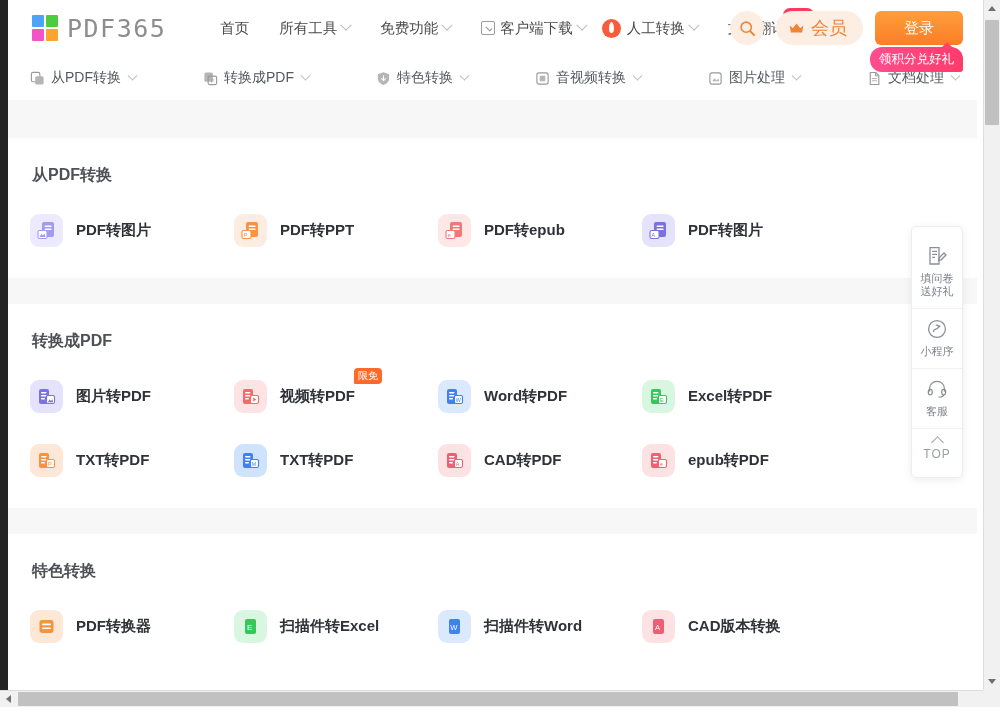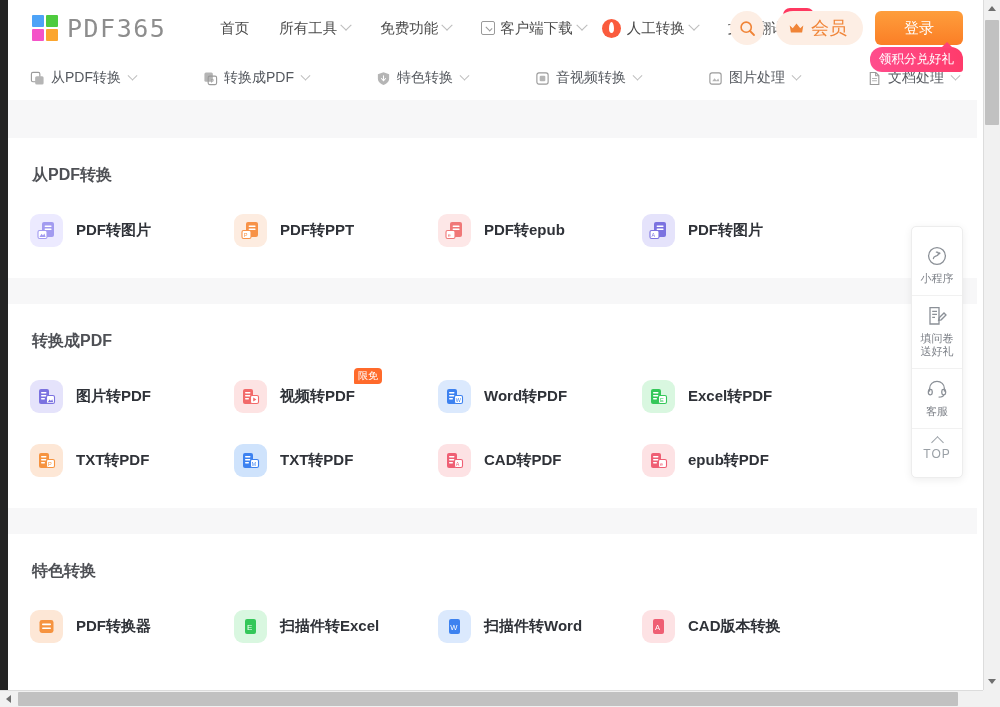--- a/index.html
+++ b/index.html
@@ -609,35 +609,35 @@
           <div class="tool-label">CAD版本转换</div>
         </div>
 
       </div>
     </div>
 
     <div class="side-widget">
 
       <div class="side-item">
         <svg width="22" height="22" viewBox="0 0 22 22">
+          <path d="M4 2.6 H13 L13 19 H4 Z" fill="none" stroke="#8b9097" stroke-width="1.3"></path>
+          <path d="M6.2 6.4 H11 M6.2 9.4 H11 M6.2 12.4 H9" stroke="#8b9097" stroke-width="1.2"></path>
+          <path d="M13.2 12.8 L18 8 L20 10 L15.2 14.8 L12.6 15.4 Z" fill="none" stroke="#8b9097" stroke-width="1.3"></path>
+        </svg>
+        <span>填问卷</span>
+        <span>送好礼</span>
+      </div>
+
+      <div class="side-item">
+        <svg width="22" height="22" viewBox="0 0 22 22">
           <circle cx="11" cy="11" r="8.4" fill="none" stroke="#8b9097" stroke-width="1.3"></circle>
           <path d="M7.4 13.6 C7.4 11 10 11.6 11.6 10.2 C13 9 12.6 6.8 10.4 7.2" fill="none" stroke="#8b9097" stroke-width="1.3" stroke-linecap="round"></path>
           <circle cx="13.4" cy="8.3" r="1.1" fill="#8b9097"></circle>
         </svg>
         <span>小程序</span>
-      </div>
-
-      <div class="side-item">
-        <svg width="22" height="22" viewBox="0 0 22 22">
-          <path d="M4 2.6 H13 L13 19 H4 Z" fill="none" stroke="#8b9097" stroke-width="1.3"></path>
-          <path d="M6.2 6.4 H11 M6.2 9.4 H11 M6.2 12.4 H9" stroke="#8b9097" stroke-width="1.2"></path>
-          <path d="M13.2 12.8 L18 8 L20 10 L15.2 14.8 L12.6 15.4 Z" fill="none" stroke="#8b9097" stroke-width="1.3"></path>
-        </svg>
-        <span>填问卷</span>
-        <span>送好礼</span>
       </div>
 
       <div class="side-item">
         <svg width="22" height="22" viewBox="0 0 22 22">
           <path d="M3.6 13 V10.4 C3.6 6.4 6.9 3.4 11 3.4 C15.1 3.4 18.4 6.4 18.4 10.4 V13" fill="none" stroke="#8b9097" stroke-width="1.3" stroke-linecap="round"></path>
           <rect x="2.4" y="11.4" width="3.8" height="5.4" rx="1.8" fill="none" stroke="#8b9097" stroke-width="1.3"></rect>
           <rect x="15.8" y="11.4" width="3.8" height="5.4" rx="1.8" fill="none" stroke="#8b9097" stroke-width="1.3"></rect>
           <path d="M17.7 16.8 C17.7 18.6 15 19.2 12.6 19.2" fill="none" stroke="#8b9097" stroke-width="1.3"></path>
         </svg>
         <span>客服</span>

